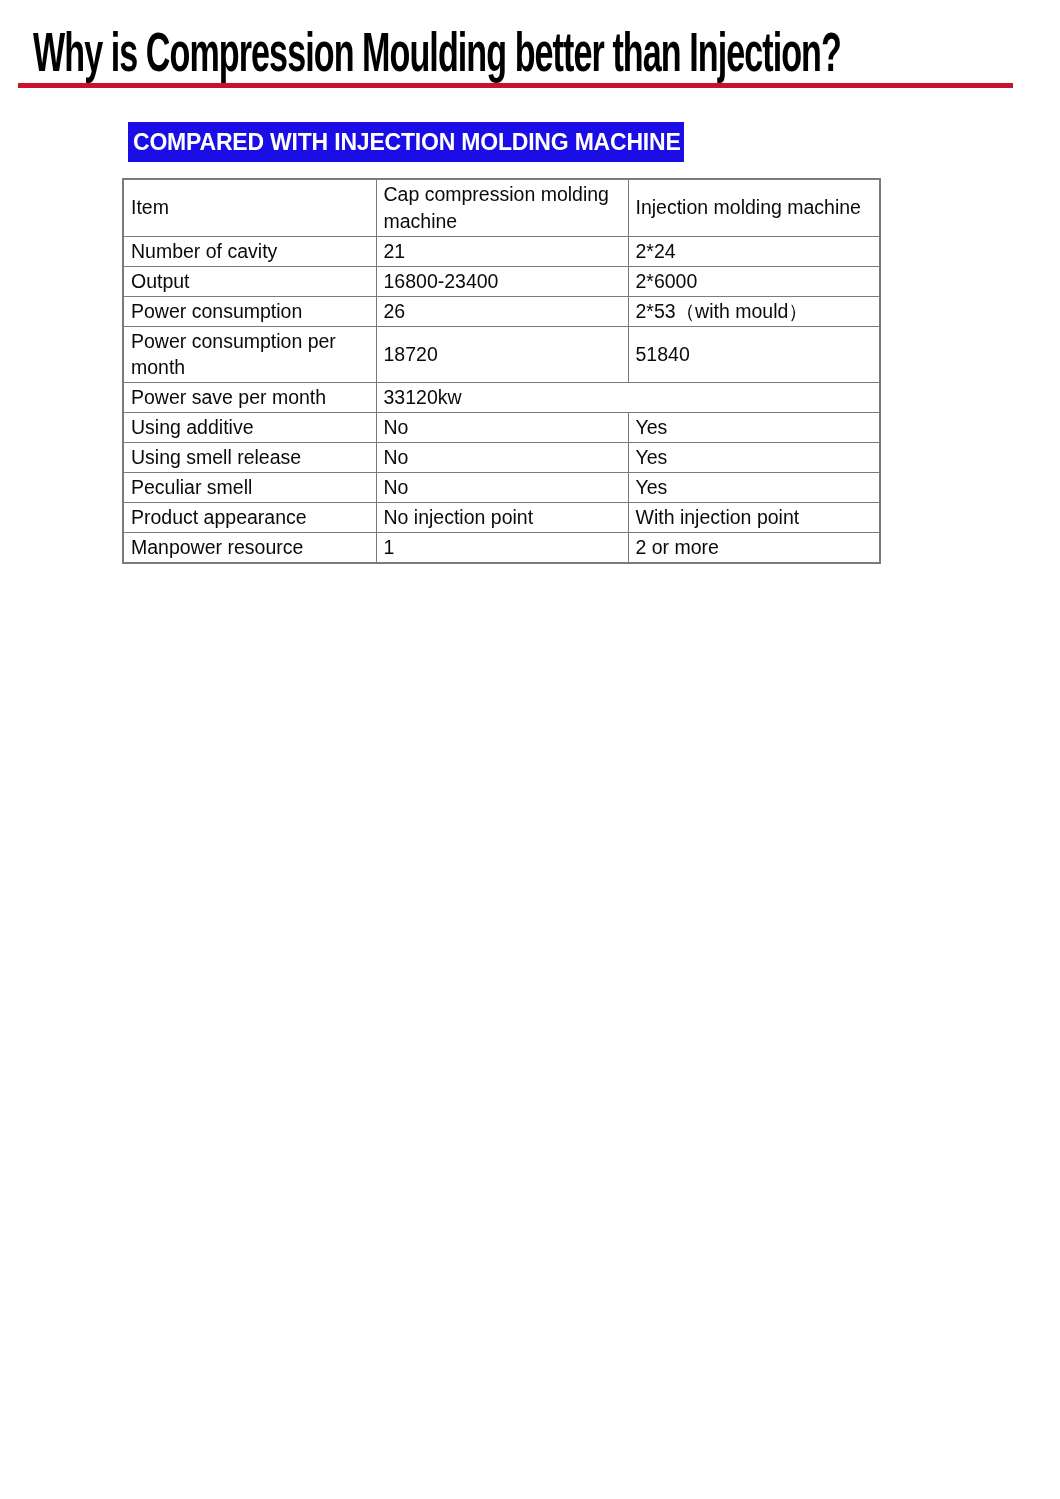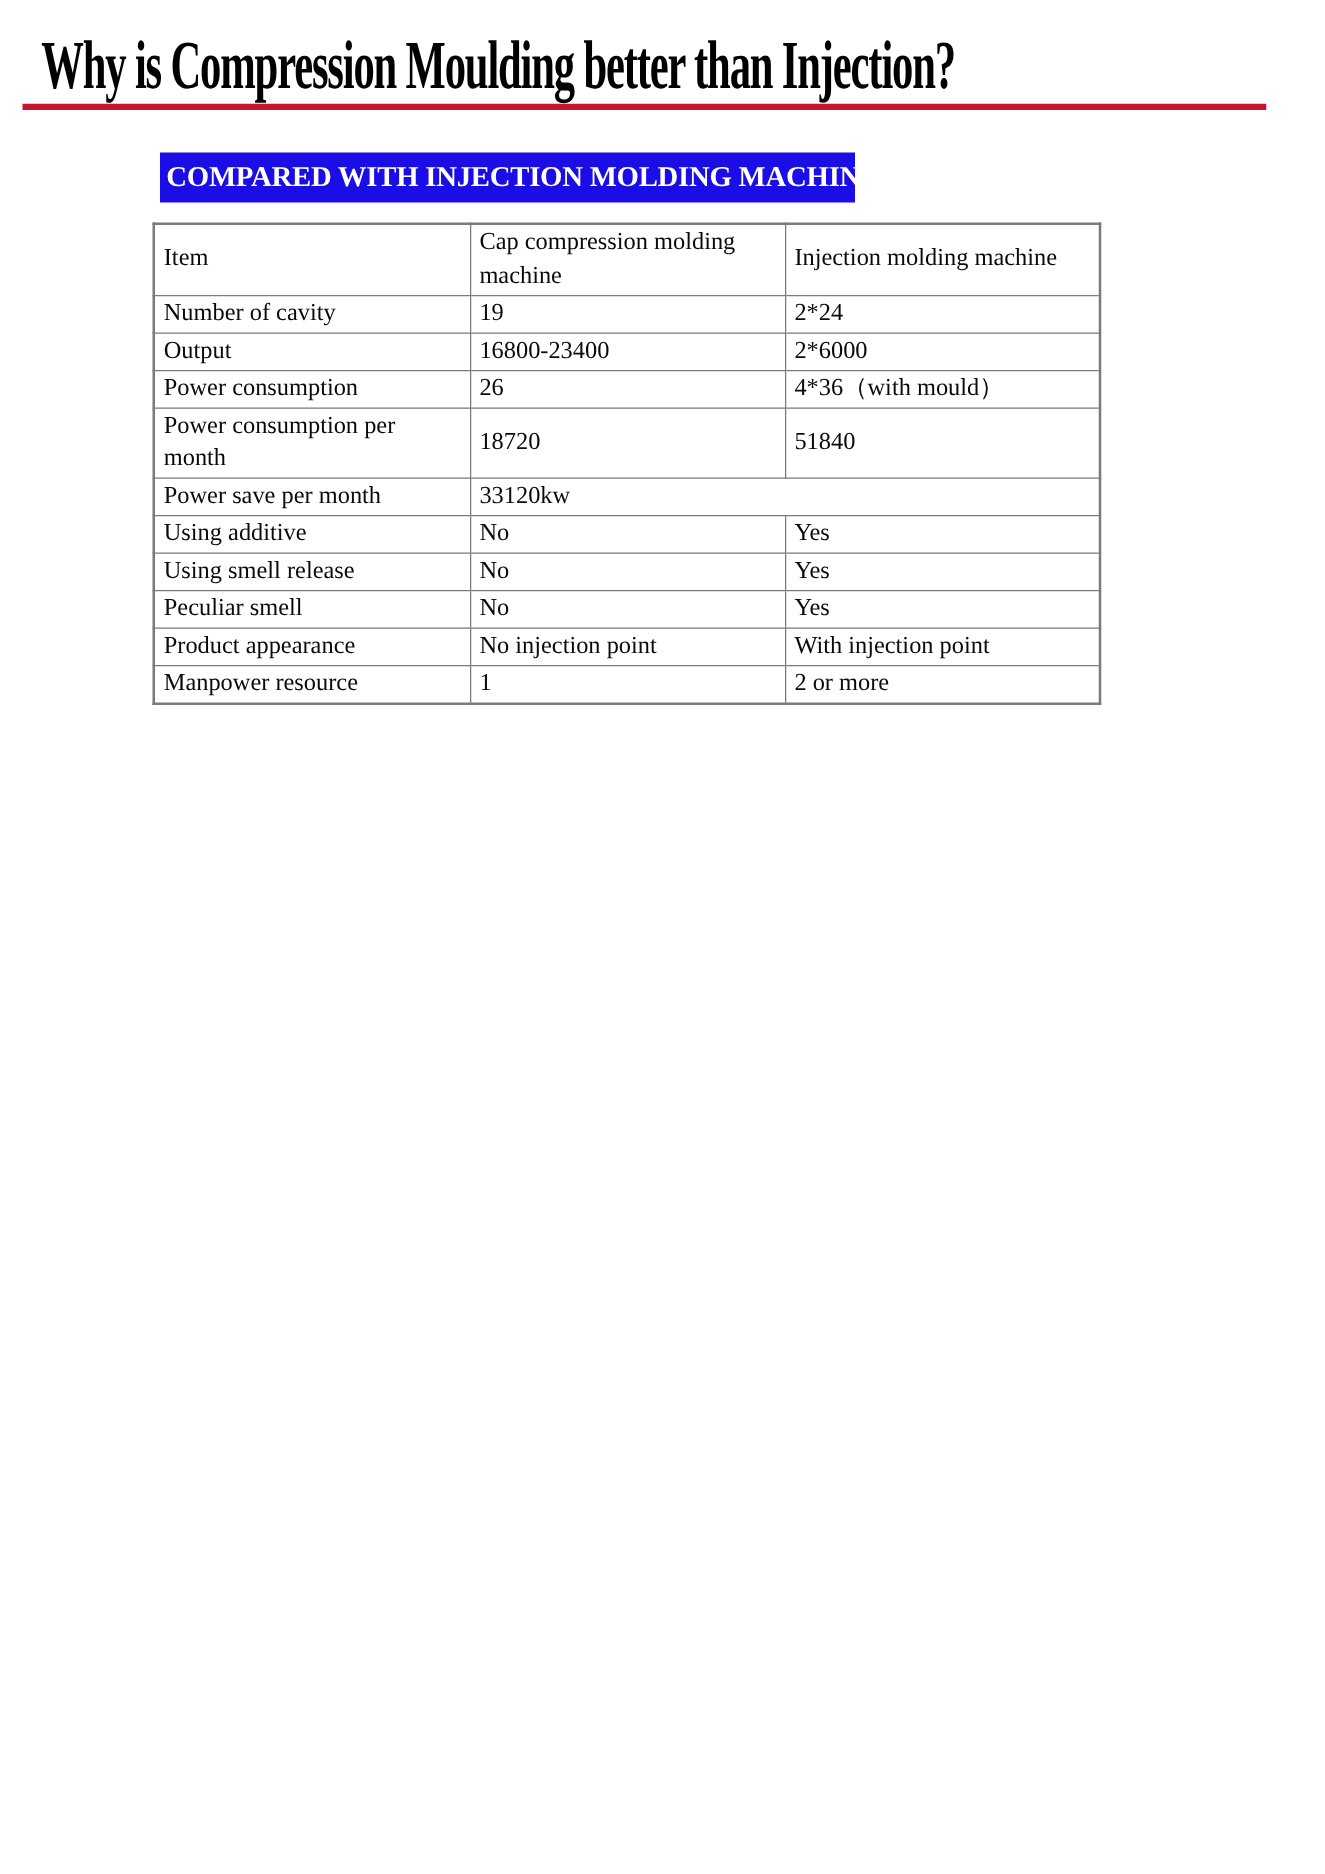--- a/index.html
+++ b/index.html
@@ -9,21 +9,21 @@
     --table-border: #7A7A7A;
     --text: #0A0A0A;
   }
   * { box-sizing: border-box; margin: 0; padding: 0; }
   html, body {
     width: 1060px; height: 1499px;
     background: #FFFFFF;
     font-family: "Liberation Sans", sans-serif;
     color: var(--text);
   }
-  .page { position: relative; width: 1060px; height: 1499px; overflow: hidden; font-family: Liberation Serif, serif; }
+  .page { position: relative; width: 1060px; height: 1499px; overflow: hidden; }
 
   .page-title {
     position: absolute;
     left: 33px; top: 20px;
     font-size: 55px;
     font-weight: 700;
     letter-spacing: -1.5px;
     white-space: nowrap;
     transform: scaleX(0.62);
     transform-origin: 0 0;
@@ -97,32 +97,32 @@
     <thead>
       <tr>
         <th>Item</th>
         <th>Cap compression molding machine</th>
         <th>Injection molding machine</th>
       </tr>
     </thead>
     <tbody>
       <tr>
         <td>Number of cavity</td>
-        <td>19</td>
+        <td>21</td>
         <td>2*24</td>
       </tr>
       <tr>
         <td>Output</td>
         <td>16800-23400</td>
         <td>2*6000</td>
       </tr>
       <tr>
         <td>Power consumption</td>
         <td>26</td>
-        <td>4*36（with mould）</td>
+        <td>2*53（with mould）</td>
       </tr>
       <tr>
         <td class="justify">Power consumption per month</td>
         <td>18720</td>
         <td>51840</td>
       </tr>
       <tr>
         <td>Power save per month</td>
         <td colspan="2">33120kw</td>
       </tr>

